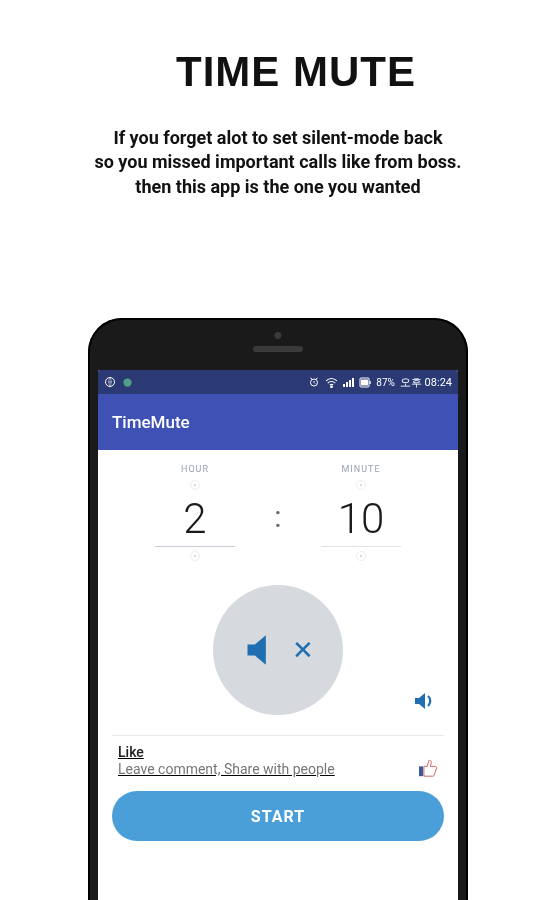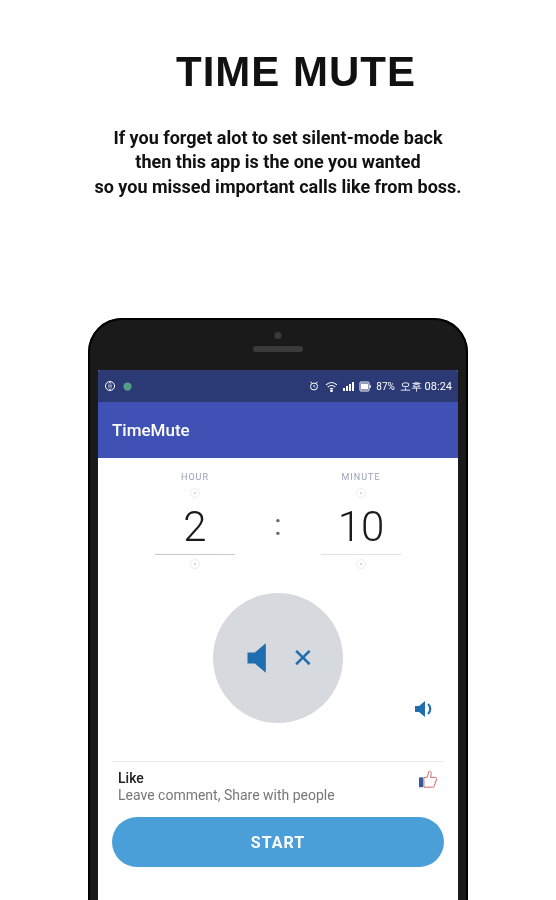--- a/index.html
+++ b/index.html
@@ -10,21 +10,21 @@
   .promo-title { text-align: center; font-size: 42px; font-weight: 800; letter-spacing: 1px; margin-top: 48px; color: #111; font-family: 'Arial Narrow', Arial, sans-serif; padding-left: 36px; }
   .promo-sub { text-align: center; font-size: 18px; font-weight: 700; color: #111; line-height: 1.35; margin-top: 30px; }
 
   
   .phone { position: absolute; left: 50%; transform: translateX(-50%); top: 270px; width: 380px; height: 720px; background: #1a1a1a; border-radius: 34px; padding: 52px 10px 0 10px; box-shadow: 0 0 0 2px #000 inset; }
   .speaker { position: absolute; top: 28px; left: 50%; transform: translateX(-50%); width: 50px; height: 6px; background: #3a3a3a; border-radius: 4px; }
   .camdot { position: absolute; top: 14px; left: 50%; transform: translateX(-50%); width: 7px; height: 7px; background: #3a3a3a; border-radius: 50%; }
   .screen { width: 100%; height: 100%; background: #fff; border-radius: 2px 2px 0 0; overflow: hidden; display: flex; flex-direction: column; }
 
   
-  .statusbar { height: 32px; background: #2b3a75; color: #fff; display: flex; align-items: center; font-size: 11px; padding: 0 6px; justify-content: space-between; }
+  .statusbar { height: 24px; background: #2b3a75; color: #fff; display: flex; align-items: center; font-size: 11px; padding: 0 6px; justify-content: space-between; }
   .sb-left { display: flex; gap: 6px; align-items: center; }
   .sb-right { display: flex; gap: 5px; align-items: center; }
   .sb-ico { display: inline-flex; align-items: center; justify-content: center; }
   .sb-batt { font-size: 10px; }
 
   
   .appbar { height: 56px; background: #3F51B5; color: #fff; display: flex; align-items: center; padding: 0 14px; font-size: 17px; font-weight: 500; }
 
   
   .picker { display: flex; align-items: stretch; padding: 10px 24px 6px; }
@@ -37,43 +37,43 @@
   .colon { width: 20px; display: flex; align-items: center; justify-content: center; font-size: 30px; color: #666; padding-top: 24px; padding-bottom: 16px; }
 
   
   .mute-wrap { display: flex; flex-direction: column; align-items: center; padding-top: 14px; position: relative; }
   .mute-circle { width: 130px; height: 130px; background: #d6d9de; border-radius: 50%; display: flex; align-items: center; justify-content: center; gap: 6px; }
   .speaker-ico svg { display: block; }
   .mute-x { color: #1f6fb0; font-size: 26px; font-weight: 300; }
   .vol-side { position: absolute; right: 22px; top: 118px; color: #1f6fb0; }
 
   
-  .like-row { margin: 38px 14px 0; border-top: 1px solid #e8e8ee; padding: 8px 6px 6px; display: flex; align-items: flex-start; justify-content: space-between; }
+  .like-row { margin: 20px 14px 0; border-top: 1px solid #e8e8ee; padding: 8px 6px 6px; display: flex; align-items: flex-end; justify-content: space-between; text-decoration: underline; }
   .like-text { display: flex; flex-direction: column; }
   .like-title { font-size: 14px; color: #222; font-weight: 500; }
   .like-sub { font-size: 14px; color: #777; margin-top: 1px; }
   .thumb { display: flex; align-items: flex-end; }
 
   
   .startbtn { margin: 8px 14px 0; height: 50px; background: #4a9fd8; color: #fff; display: flex; align-items: center; justify-content: center; font-weight: 700; letter-spacing: 1px; font-size: 16px; border-radius: 25px; }
 
   
   .bars { display: inline-flex; align-items: flex-end; gap: 1px; }
   .bars span { width: 2px; background: #fff; display: inline-block; }
   .bars span:nth-child(1){height:3px} .bars span:nth-child(2){height:5px} .bars span:nth-child(3){height:7px} .bars span:nth-child(4){height:9px}
 </style>
 </head>
 <body>
 
 <div class="page">
   <div class="promo-title">TIME MUTE</div>
   <div class="promo-sub">
     <div>If you forget alot to set silent-mode back</div>
+    <div>so you missed important calls like from boss.</div>
     <div>then this app is the one you wanted</div>
-    <div>so you missed important calls like from boss.</div>
   </div>
 
   <div class="phone">
     <div class="camdot"></div>
     <div class="speaker"></div>
     <div class="screen">
 
       <div class="statusbar">
         <div class="sb-left">
           <span class="sb-ico">

